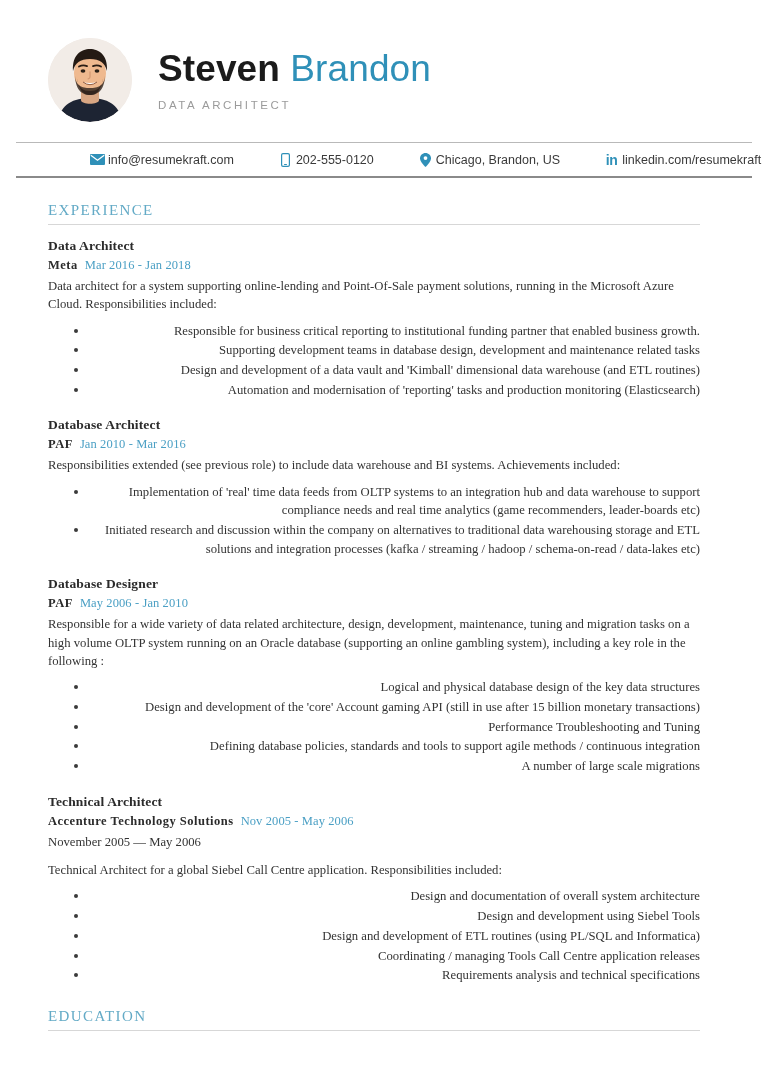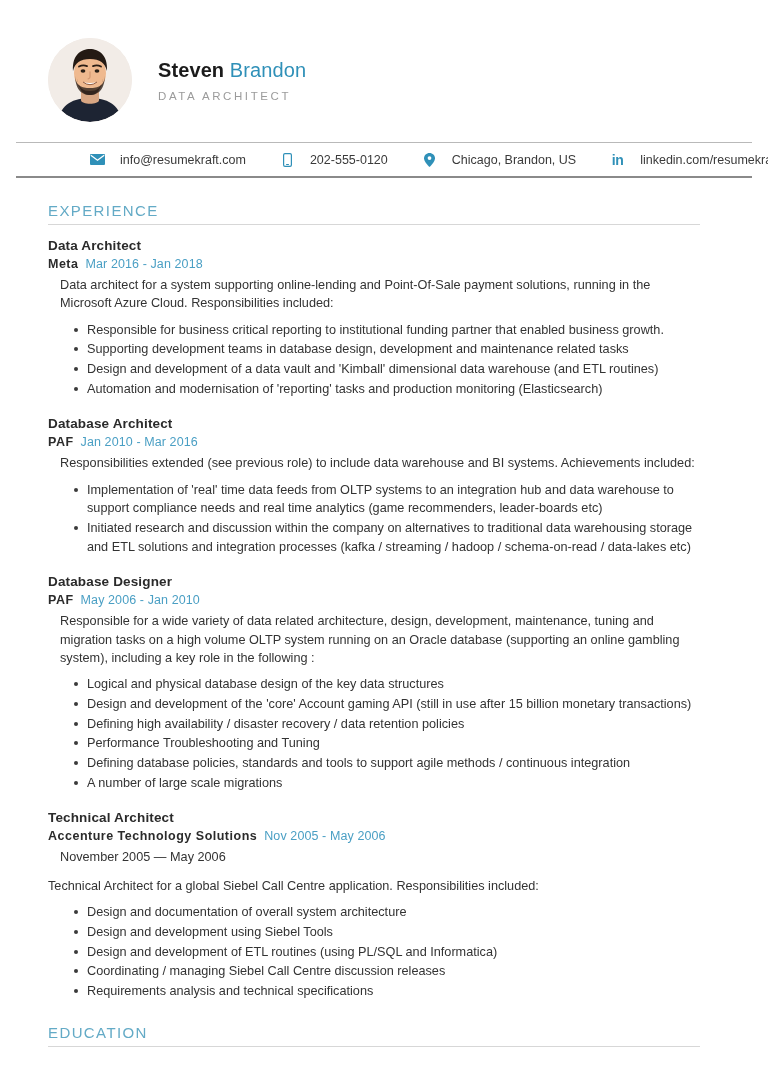--- a/index.html
+++ b/index.html
@@ -39,21 +39,21 @@
   }
   .avatar svg { display: block; width: 100%; height: 100%; }
 
   .identity {
     margin-left: 26px;
     display: flex;
     flex-direction: column;
     justify-content: center;
   }
   .name {
-    font-size: 20px;
+    font-size: 37px;
     line-height: 1.1;
     letter-spacing: 0.1px;
     white-space: nowrap;
   }
   .name .first {
     color: #1b1b1b;
     font-weight: bold;
   }
   .name .last {
     color: #2f90b8;
@@ -71,35 +71,35 @@
   .rule-top {
     margin: 10px 16px 0 16px;
     height: 1px;
     background: #b9b9b9;
   }
   .contact-bar {
     display: flex;
     align-items: center;
     padding: 9px 0 9px 0;
     margin: 0 16px;
-    gap: 0;
+    gap: 10px;
   }
   .contact-item {
     display: flex;
     align-items: center;
     font-size: 12.5px;
     color: #3a3a3a;
     white-space: nowrap;
   }
   .contact-item + .contact-item { margin-left: 34px; }
   .contact-item:first-child { margin-left: 74px; }
   .c-icon {
     width: 15px;
     height: 15px;
-    margin-right: 15px;
+    margin-right: 3px;
     display: inline-flex;
     align-items: center;
     justify-content: center;
     flex: 0 0 auto;
     color: #2f90b8;
   }
   .c-icon svg { display: block; }
   .li-icon {
     font-weight: bold;
     font-size: 14px;
@@ -109,20 +109,21 @@
   }
   .rule-bottom {
     margin: 0 16px;
     height: 2px;
     background: #8a8a8a;
   }
 
   
   .content {
     padding: 24px 68px 0 48px;
+    font-family: Liberation Serif, serif;
   }
   .section-title {
     font-size: 15px;
     letter-spacing: 1.4px;
     color: #63aac6;
     font-weight: normal;
     padding-bottom: 5px;
   }
   .section-rule {
     height: 1px;
@@ -150,33 +151,34 @@
   .entry-dates {
     color: #4a9fc4;
     margin-left: 7px;
     font-weight: normal;
     letter-spacing: 0.1px;
   }
   .entry-summary {
     font-size: 12.7px;
     color: #333333;
     line-height: 1.45;
-    margin: 2px 0 0 12px;
+    margin: 2px 0 0 0;
     max-width: 672px;
   }
   .entry-note {
     font-size: 12.7px;
     color: #333333;
     line-height: 1.45;
     margin: 0;
   }
   ul.bullets {
     margin: 8px 0 0 0;
     padding-left: 26px;
     list-style: none;
+    text-align: right;
   }
   ul.bullets li {
     position: relative;
     font-size: 12.7px;
     color: #333333;
     line-height: 1.47;
     padding-left: 13px;
     margin-bottom: 1px;
     max-width: 660px;
   }
@@ -320,40 +322,39 @@
 
       <div class="entry-block">
         <div class="entry-role">Database Designer</div>
         <div class="entry-meta">
           <span class="entry-company">PAF</span><span class="entry-dates">May 2006 - Jan 2010</span>
         </div>
         <p class="entry-summary">Responsible for a wide variety of data related architecture, design, development, maintenance, tuning and migration tasks on a high volume OLTP system running on an Oracle database (supporting an online gambling system), including a key role in the following :</p>
         <ul class="bullets">
           <li>Logical and physical database design of the key data structures</li>
           <li>Design and development of the 'core' Account gaming API (still in use after 15 billion monetary transactions)</li>
-          <li>Defining high availability / disaster recovery / data retention policies</li>
           <li>Performance Troubleshooting and Tuning</li>
           <li>Defining database policies, standards and tools to support agile methods / continuous integration</li>
           <li>A number of large scale migrations</li>
         </ul>
       </div>
 
       <div class="entry-block">
         <div class="entry-role">Technical Architect</div>
         <div class="entry-meta">
           <span class="entry-company">Accenture Technology Solutions</span><span class="entry-dates">Nov 2005 - May 2006</span>
         </div>
         <p class="entry-summary">November 2005 — May 2006</p>
         <div class="gap-12"></div>
         <p class="entry-note">Technical Architect for a global Siebel Call Centre application. Responsibilities included:</p>
         <ul class="bullets">
           <li>Design and documentation of overall system architecture</li>
           <li>Design and development using Siebel Tools</li>
           <li>Design and development of ETL routines (using PL/SQL and Informatica)</li>
-          <li>Coordinating / managing Siebel Call Centre discussion releases</li>
+          <li>Coordinating / managing Tools Call Centre application releases</li>
           <li>Requirements analysis and technical specifications</li>
         </ul>
       </div>
     </div>
 
     <div class="section-gap"></div>
 
     <div>
       <div class="section-title">EDUCATION</div>
       <div class="section-rule"></div>

